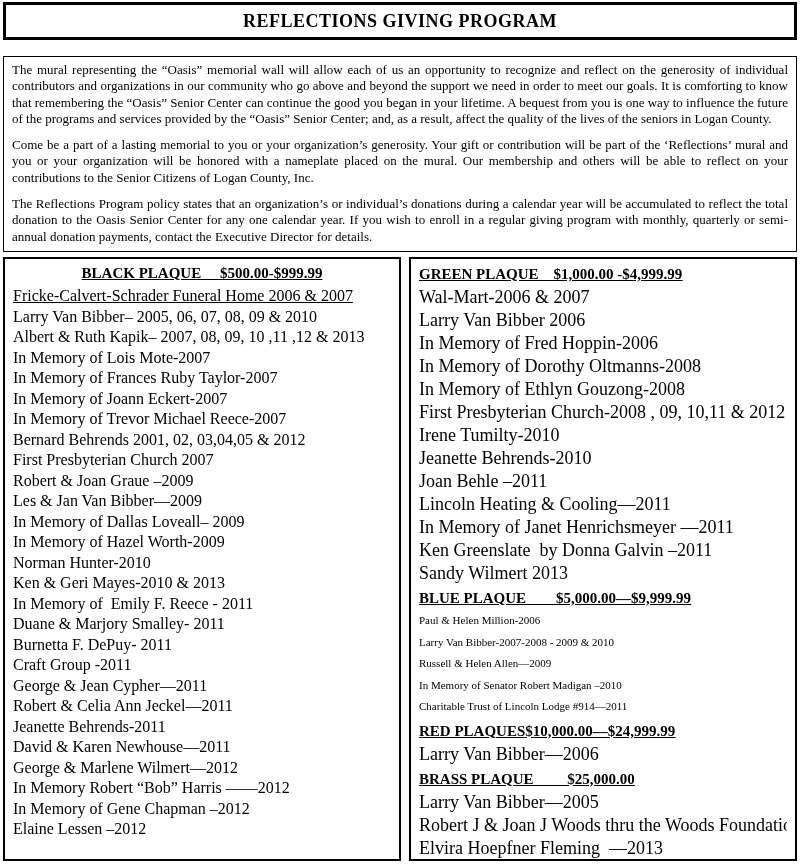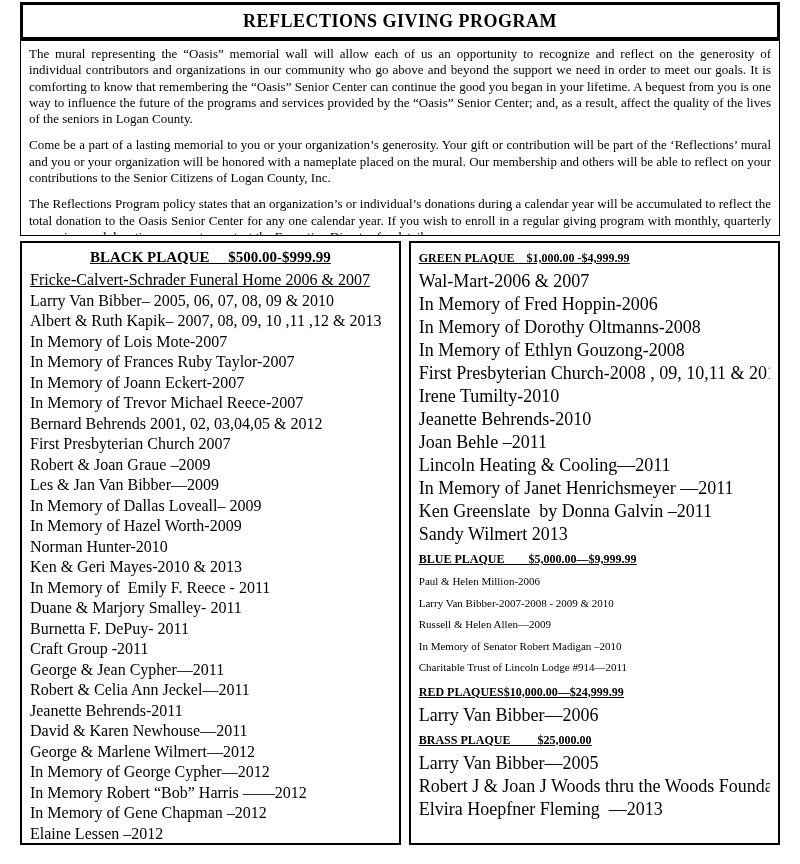--- a/index.html
+++ b/index.html
@@ -10,39 +10,40 @@
     height: 864px;
     overflow: hidden;
     font-family: "Liberation Serif", "DejaVu Serif", serif;
     color: #000;
   }
   * { box-sizing: border-box; }
 
   .page {
     width: 800px;
     height: 864px;
-    padding: 2px 20px;
+    padding: 2px 3px;
     position: relative;
   }
 
   .title-box {
     border: 3px solid #000;
     height: 38px;
     display: flex;
     align-items: center;
     justify-content: center;
   }
   .page-title {
     font-size: 18px;
     font-weight: bold;
     letter-spacing: 0.5px;
   }
 
   .intro-box {
     border: 1px solid #000;
+    margin-top: 16px;
     height: 196px;
     padding: 5px 8px 4px 8px;
     font-size: 13px;
     line-height: 16.3px;
     overflow: hidden;
   }
   .intro-box p {
     margin: 0 0 10px 0;
     text-align: justify;
   }
@@ -76,21 +77,21 @@
   .col-left .item {
     font-size: 16px;
     line-height: 20.5px;
     white-space: pre;
     overflow: hidden;
   }
   .col-left .item:first-child { text-decoration: underline; }
 
   .sec-header {
     font-weight: bold;
-    font-size: 12px;
+    font-size: 15px;
     line-height: 24px;
     margin-top: 1px;
     text-decoration: underline;
   }
   .col-right .item {
     font-size: 18px;
     line-height: 23px;
     white-space: pre;
     overflow: hidden;
   }
@@ -139,31 +140,31 @@
           <div class="item">Ken &amp; Geri Mayes-2010 &amp; 2013</div>
           <div class="item">In Memory of  Emily F. Reece - 2011</div>
           <div class="item">Duane &amp; Marjory Smalley- 2011</div>
           <div class="item">Burnetta F. DePuy- 2011</div>
           <div class="item">Craft Group -2011</div>
           <div class="item">George &amp; Jean Cypher—2011</div>
           <div class="item">Robert &amp; Celia Ann Jeckel—2011</div>
           <div class="item">Jeanette Behrends-2011</div>
           <div class="item">David &amp; Karen Newhouse—2011</div>
           <div class="item">George &amp; Marlene Wilmert—2012</div>
-          <div class="item">In Memory of George Cypher—2012</div>
           <div class="item">In Memory Robert “Bob” Harris ——2012</div>
           <div class="item">In Memory of Gene Chapman –2012</div>
           <div class="item">Elaine Lessen –2012</div>
         </div>
     </div>
 
     <div class="col col-right">
         <div class="section sec0">
           <div class="sec-header"><span class="hu">GREEN PLAQUE    $1,000.00 -$4,999.99</span></div>
           <div class="item">Wal-Mart-2006 &amp; 2007</div>
+          <div class="item">Larry Van Bibber 2006</div>
           <div class="item">In Memory of Fred Hoppin-2006</div>
           <div class="item">In Memory of Dorothy Oltmanns-2008</div>
           <div class="item">In Memory of Ethlyn Gouzong-2008</div>
           <div class="item">First Presbyterian Church-2008 , 09, 10,11 &amp; 2012</div>
           <div class="item">Irene Tumilty-2010</div>
           <div class="item">Jeanette Behrends-2010</div>
           <div class="item">Joan Behle –2011</div>
           <div class="item">Lincoln Heating &amp; Cooling—2011</div>
           <div class="item">In Memory of Janet Henrichsmeyer —2011</div>
           <div class="item">Ken Greenslate  by Donna Galvin –2011</div>

